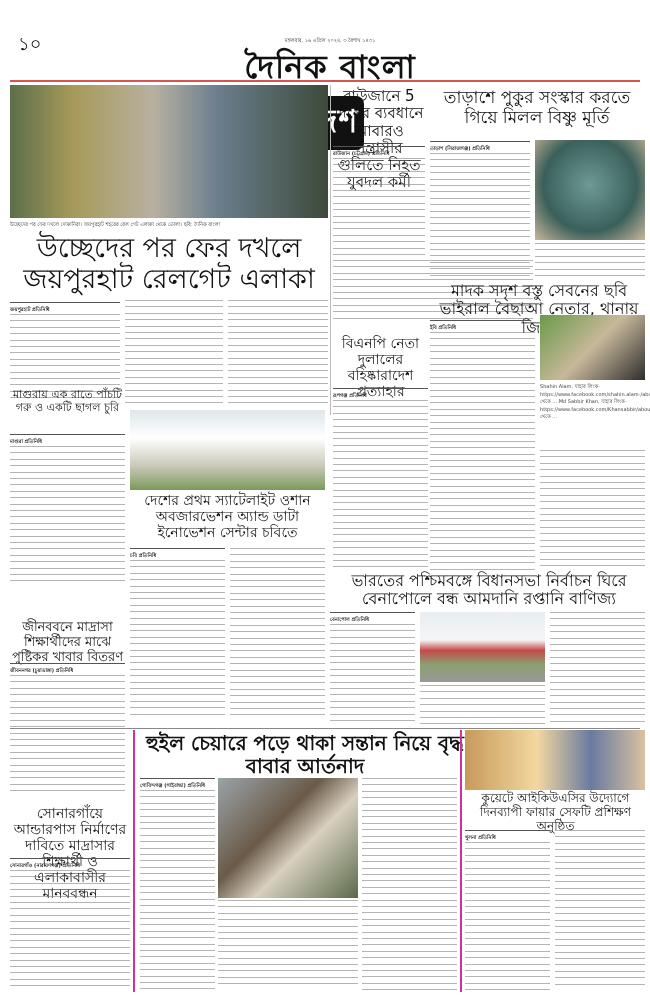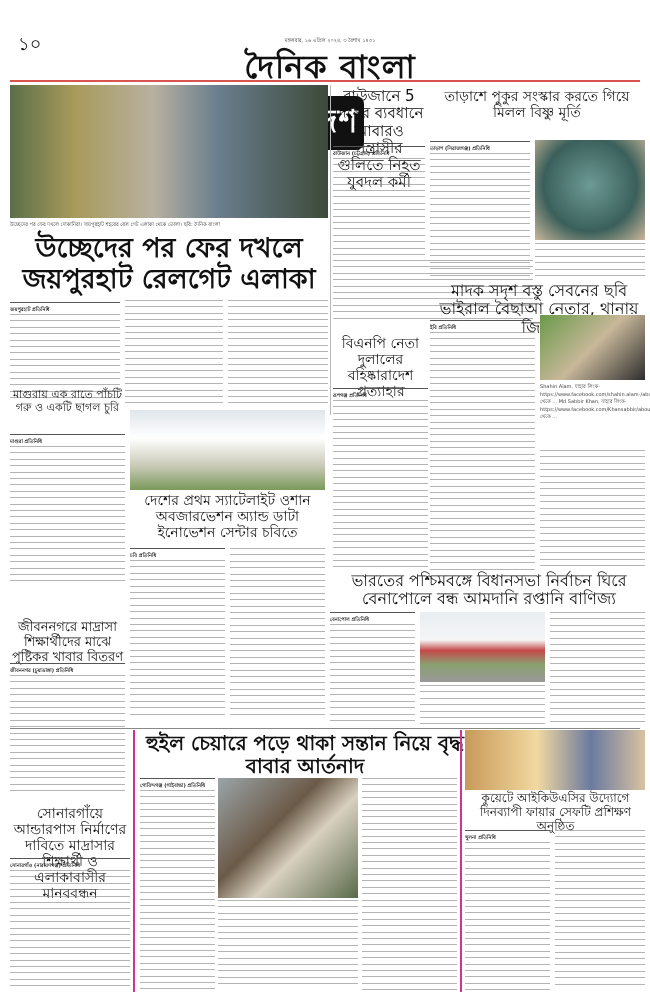--- a/index.html
+++ b/index.html
@@ -25,34 +25,34 @@
 
 <div class="abs pageno">১০</div>
 <div class="abs date">মঙ্গলবার, ১৬ এপ্রিল ২০২৪, ৩ বৈশাখ ১৪৩১</div>
 <div class="abs masthead">
   <span>দৈনিক বাংলা</span><span class="box">দেশ</span>
 </div>
 <div class="abs redline"></div>
 
 <div class="abs photo" style="left:10px;top:85px;width:318px;height:133px;background:linear-gradient(90deg,#5c6f4a 0%,#a79a5a 20%,#b8b0a0 45%,#6b7f8e 65%,#3d4a3a 100%);"></div>
 <div class="abs cap" style="left:10px;top:221px;width:318px;">উচ্ছেদের পর ফের দখলে দোকানিরা। জয়পুরহাট শহরের রেল গেট এলাকা থেকে তোলা। ছবি: দৈনিক বাংলা</div>
-<div class="abs headline" style="left:10px;top:232px;width:318px;font-size:27px;font-weight:bold;text-align:center;">উচ্ছেদের পর ফের দখলে জয়পুরহাট রেলগেট এলাকা</div>
+<div class="abs headline" style="left:10px;top:232px;width:318px;font-size:27px;font-weight:normal;text-align:center;">উচ্ছেদের পর ফের দখলে জয়পুরহাট রেলগেট এলাকা</div>
 <div class="abs byline" style="left:10px;top:302px;width:110px;">জয়পুরহাট প্রতিনিধি</div>
 <div class="abs body" style="left:10px;top:314px;width:110px;height:86px;"></div>
 <div class="abs body" style="left:125px;top:300px;width:98px;height:105px;"></div>
 <div class="abs body" style="left:228px;top:300px;width:100px;height:105px;"></div>
 
 <div class="abs vline" style="left:330px;top:85px;height:330px;"></div>
 
 <div class="abs headline" style="left:333px;top:88px;width:92px;font-size:15px;">রাউজানে 5 দিনের ব্যবধানে আবারও সন্ত্রাসীর গুলিতে নিহত যুবদল কর্মী</div>
 <div class="abs byline" style="left:333px;top:146px;width:92px;">রাউজান (চট্টগ্রাম) প্রতিনিধি</div>
 <div class="abs body" style="left:333px;top:158px;width:92px;height:100px;"></div>
 <div class="abs body" style="left:333px;top:260px;width:200px;height:60px;"></div>
 
-<div class="abs headline" style="left:428px;top:88px;width:218px;font-size:14px;">তাড়াশে পুকুর সংস্কার করতে গিয়ে মিলল বিষ্ণু মূর্তি</div>
+<div class="abs headline" style="left:428px;top:88px;width:218px;font-size:17px;">তাড়াশে পুকুর সংস্কার করতে গিয়ে মিলল বিষ্ণু মূর্তি</div>
 <div class="abs byline" style="left:430px;top:141px;width:100px;">তাড়াশ (সিরাজগঞ্জ) প্রতিনিধি</div>
 <div class="abs body" style="left:430px;top:153px;width:100px;height:125px;"></div>
 <div class="abs photo" style="left:535px;top:140px;width:110px;height:100px;background:radial-gradient(circle at 50% 45%,#6d9a94,#3b605b 60%,#c9b79a 100%);"></div>
 <div class="abs body" style="left:535px;top:243px;width:110px;height:35px;"></div>
 
 <div class="abs headline" style="left:430px;top:282px;width:218px;font-size:16px;">মাদক সদৃশ বস্তু সেবনের ছবি ভাইরাল বৈছাআ নেতার, থানায় জিডি</div>
 <div class="abs byline" style="left:430px;top:320px;width:100px;">ইবি প্রতিনিধি</div>
 <div class="abs body" style="left:430px;top:332px;width:105px;height:240px;"></div>
 <div class="abs photo" style="left:540px;top:315px;width:105px;height:65px;background:linear-gradient(135deg,#6a9a4a,#c8b89a 50%,#2e2e2e);"></div>
 <div class="abs cap" style="left:540px;top:383px;width:105px;line-height:1.5;color:#444;">Shahin Alam, যাহার লিংক-https://www.facebook.com/shahin.alam-/about থেকে ... Md Sabbir Khan, যাহার লিংক- https://www.facebook.com/Khansabbir/about থেকে ...</div>
@@ -65,21 +65,21 @@
 <div class="abs headline" style="left:10px;top:389px;width:115px;font-size:11px;">মাগুরায় এক রাতে পাঁচটি গরু ও একটি ছাগল চুরি</div>
 <div class="abs byline" style="left:10px;top:434px;width:115px;">মাগুরা প্রতিনিধি</div>
 <div class="abs body" style="left:10px;top:446px;width:115px;height:140px;"></div>
 
 <div class="abs photo" style="left:130px;top:410px;width:195px;height:80px;background:linear-gradient(180deg,#dfe6ea 0%,#ffffff 35%,#c9c9b8 70%,#7a9a5a 100%);"></div>
 <div class="abs headline" style="left:130px;top:492px;width:195px;font-size:14px;">দেশের প্রথম স্যাটেলাইট ওশান অবজারভেশন অ্যান্ড ডাটা ইনোভেশন সেন্টার চবিতে</div>
 <div class="abs byline" style="left:130px;top:548px;width:95px;">চবি প্রতিনিধি</div>
 <div class="abs body" style="left:130px;top:560px;width:95px;height:160px;"></div>
 <div class="abs body" style="left:230px;top:548px;width:95px;height:172px;"></div>
 
-<div class="abs headline" style="left:10px;top:620px;width:115px;font-size:13px;">জীবননগরে মাদ্রাসা শিক্ষার্থীদের মাঝে পুষ্টিকর খাবার বিতরণ</div>
+<div class="abs headline" style="left:10px;top:620px;width:115px;font-size:13px;">জীনববনে মাদ্রাসা শিক্ষার্থীদের মাঝে পুষ্টিকর খাবার বিতরণ</div>
 <div class="abs byline" style="left:10px;top:663px;width:115px;">জীবননগর (চুয়াডাঙ্গা) প্রতিনিধি</div>
 <div class="abs body" style="left:10px;top:675px;width:115px;height:120px;"></div>
 
 <div class="abs headline" style="left:330px;top:572px;width:318px;font-size:16px;">ভারতের পশ্চিমবঙ্গে বিধানসভা নির্বাচন ঘিরে বেনাপোলে বন্ধ আমদানি রপ্তানি বাণিজ্য</div>
 <div class="abs byline" style="left:330px;top:612px;width:85px;">বেনাপোল প্রতিনিধি</div>
 <div class="abs body" style="left:330px;top:624px;width:85px;height:100px;"></div>
 <div class="abs photo" style="left:420px;top:612px;width:125px;height:70px;background:linear-gradient(180deg,#e9eef2 0%,#f5f5f5 40%,#c44a4a 55%,#8aa070 75%,#999 100%);"></div>
 <div class="abs body" style="left:420px;top:685px;width:125px;height:40px;"></div>
 <div class="abs body" style="left:550px;top:612px;width:95px;height:115px;"></div>
 

